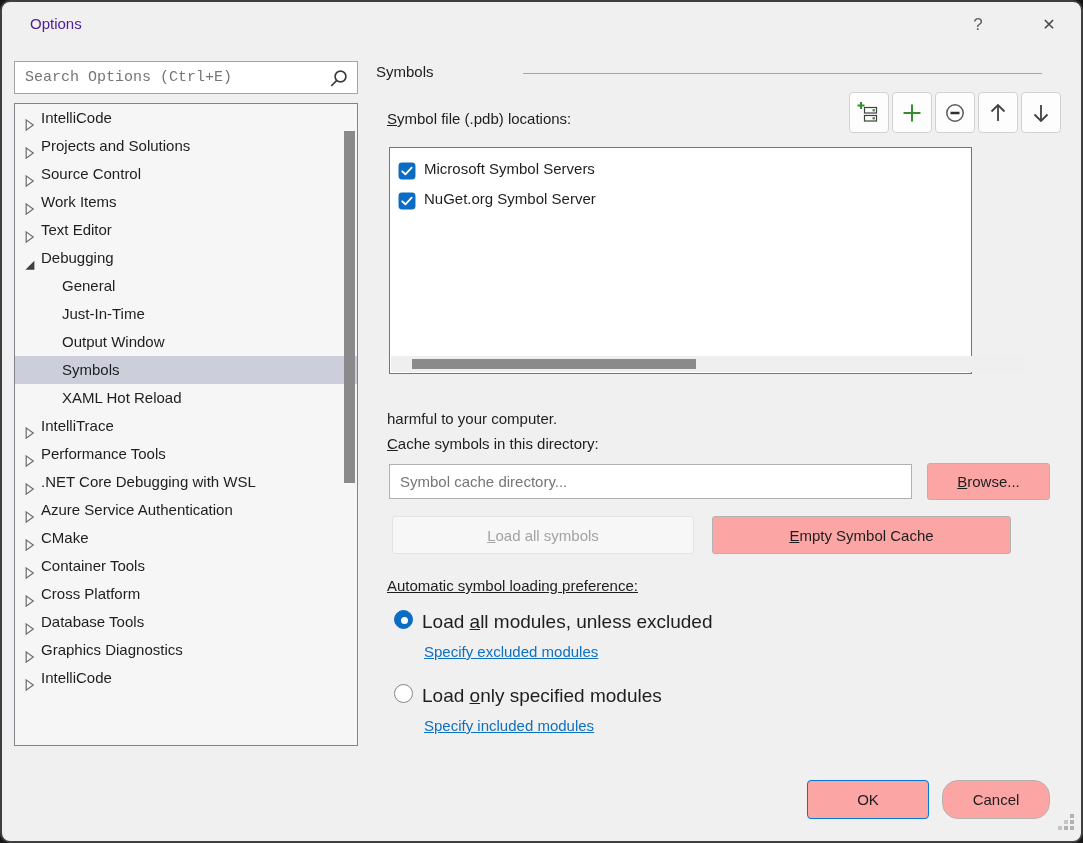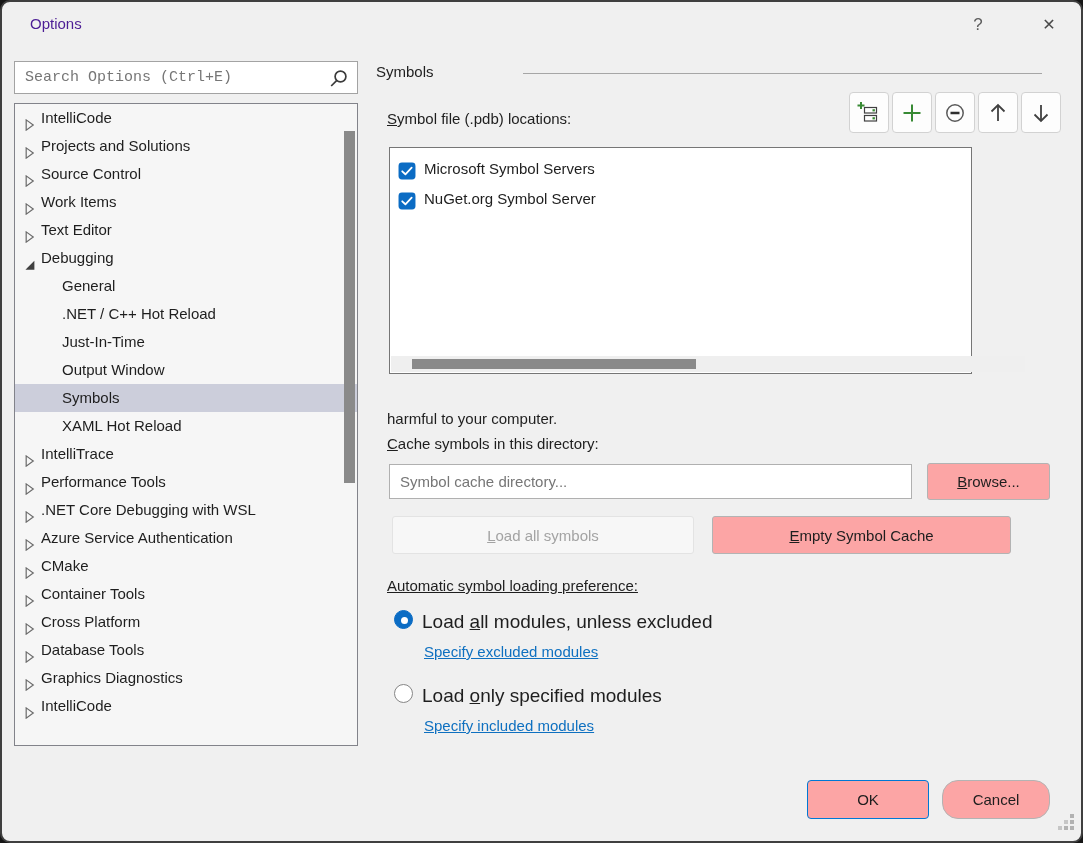--- a/index.html
+++ b/index.html
@@ -118,23 +118,20 @@
         <div class="tree-row">
           <span class="tree-arrow"><svg width="12" height="12" viewBox="0 0 10 11">
               <path d="M9 1.5 L9 9.8 L0.8 9.8 Z" fill="#3f3f3f"></path>
             </svg></span>
           <span class="tree-label-l0">Debugging</span>
         </div>
         <div class="tree-row">
           <span class="tree-label-l1">General</span>
         </div>
         <div class="tree-row">
-          <span class="tree-label-l1">.NET / C++ Hot Reload</span>
-        </div>
-        <div class="tree-row">
           <span class="tree-label-l1">Just-In-Time</span>
         </div>
         <div class="tree-row">
           <span class="tree-label-l1">Output Window</span>
         </div>
         <div class="tree-row selected">
           <span class="tree-label-l1">Symbols</span>
         </div>
         <div class="tree-row">
           <span class="tree-label-l1">XAML Hot Reload</span>

